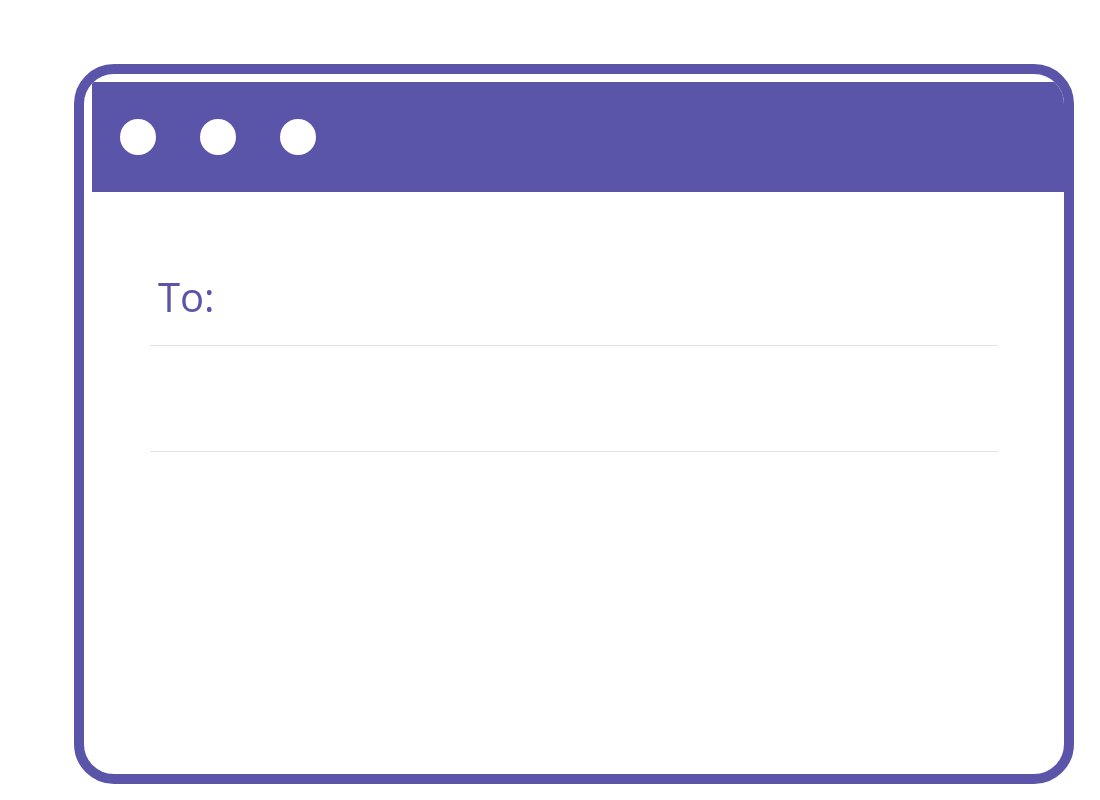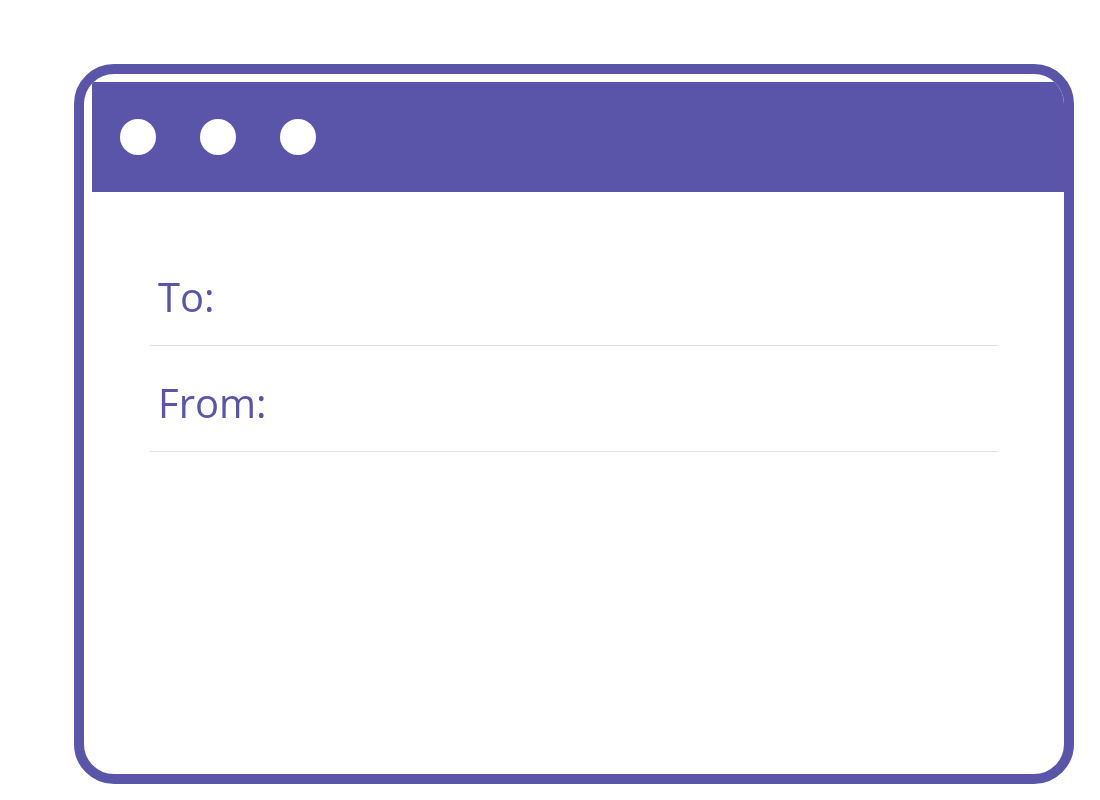--- a/index.html
+++ b/index.html
@@ -80,21 +80,20 @@
     <div class="traffic-dot"></div>
   </div>
   <div class="content">
 
     <div class="field-row">
       <span class="field-label">To:</span>
       <input class="field-input" type="text" value="" style="">
     </div>
 
     <div class="field-row">
-      <span class="field-label">From:</span>
       <input class="field-input" type="text" value="" style="">
     </div>
 
 
     <div class="body-area"></div>
 
   </div>
 </div>
 
 </body></html>

